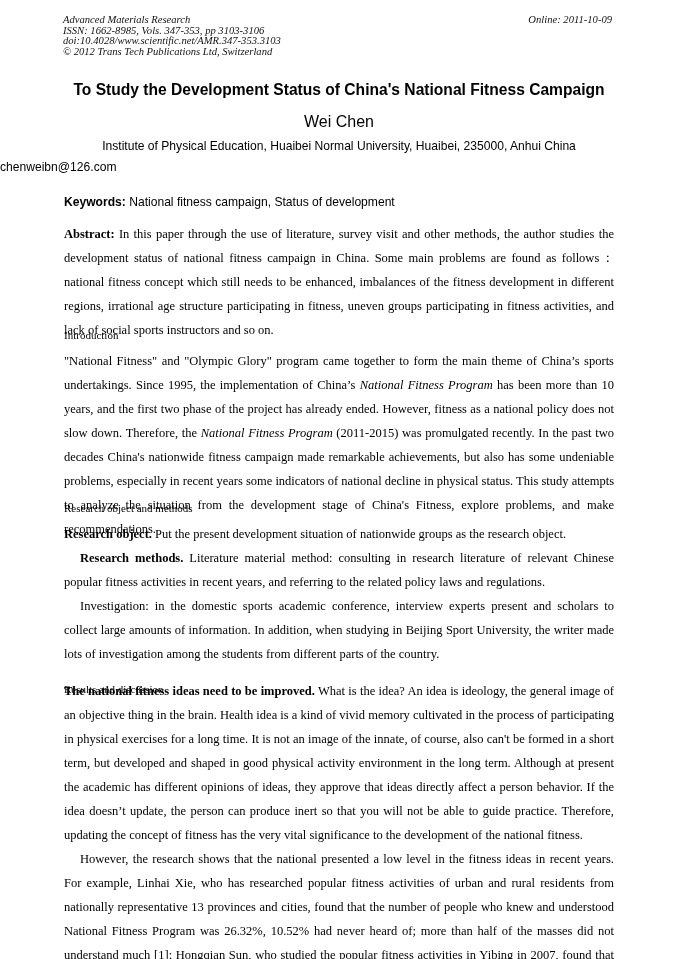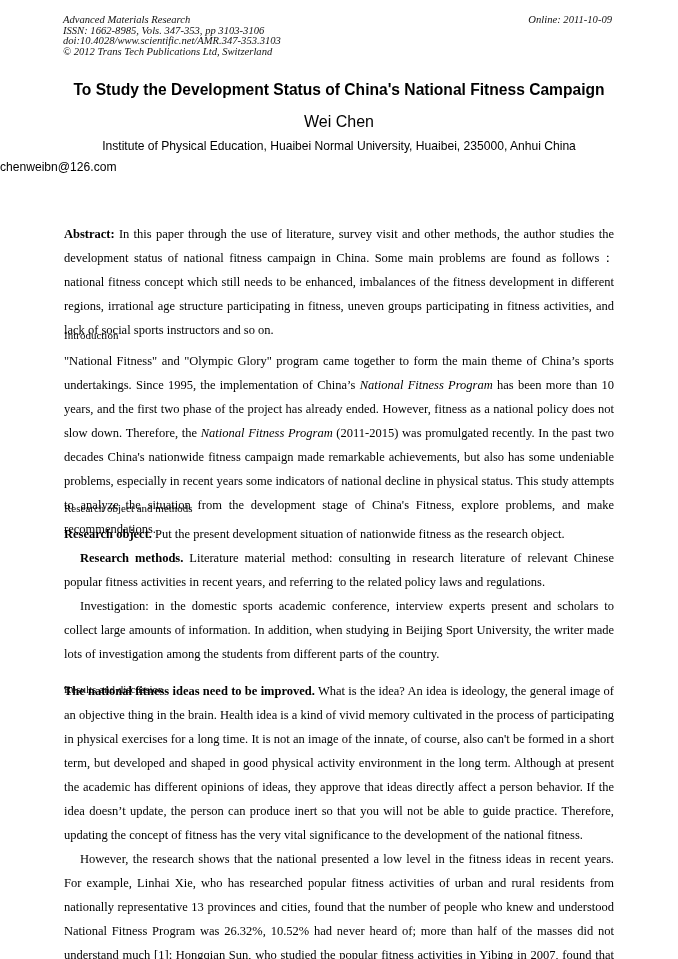--- a/index.html
+++ b/index.html
@@ -32,33 +32,36 @@
     <div>doi:10.4028/www.scientific.net/AMR.347-353.3103</div>
     <div>© 2012 Trans Tech Publications Ltd, Switzerland</div>
   </div>
   <div class="online">Online: 2011-10-09</div>
 
   <div class="title">To Study the Development Status of China's National Fitness Campaign</div>
   <div class="author">Wei Chen</div>
   <div class="affil">Institute of Physical Education, Huaibei Normal University, Huaibei, 235000, Anhui China</div>
   <div class="email">chenweibn@126.com</div>
 
+  <div class="keywords">
+    <b>Keywords:</b><span> National fitness campaign, Status of development</span>
+  </div>
 
   <div class="body" style="top:222px;">
     <p><b class="lead">Abstract:</b><span> In this paper through the use of literature, survey visit and other methods, the author studies the development status of  national fitness campaign in China. Some main problems are found as follows： national fitness concept which still needs to be enhanced, imbalances of the fitness development in  different regions, irrational age structure participating in fitness, uneven groups participating in fitness activities, and  lack of social sports instructors and so on.</span></p>
   </div>
 
   <div class="sec" style="top:327px;">Introduction</div>
   <div class="body" style="top:349px;">
     <p><span>"National Fitness" and "Olympic Glory" program came together to form the main  theme  of  China’s sports undertakings. Since 1995, the implementation of China’s  </span><i>National Fitness Program</i><span> has been more than 10 years, and the first two phase of the project has already ended. However, fitness as a national policy does not slow down. Therefore, the </span><i>National Fitness Program</i><span> (2011-2015) was promulgated recently. In the past two decades China's nationwide fitness campaign made remarkable achievements, but also has some undeniable problems, especially in recent years some indicators of national decline in  physical status. This study attempts to analyze the situation from the development stage of China's Fitness, explore problems, and make recommendations.</span></p>
   </div>
 
   <div class="sec" style="top:500px;">Research object and methods</div>
   <div class="body" style="top:522px;">
-    <p><b class="lead">Research object.</b><span>  Put the present development situation of nationwide fitness as the research object.</span></p>
+    <p><b class="lead">Research object.</b><span>  Put the present development situation of nationwide groups as the research object.</span></p>
     <p class="indent"><b class="lead">Research methods.</b><span> Literature material method: consulting in research literature of relevant Chinese popular fitness activities in recent years, and referring to the related policy laws and regulations.</span></p>
     <p class="indent">Investigation: in the domestic sports academic conference, interview experts present and scholars to collect large amounts of information. In addition, when studying in Beijing Sport University, the writer made lots of investigation among the students from different parts of the country.</p>
   </div>
 
   <div class="sec" style="top:657px;margin-top:24px;">Results and discussion</div>
   <div class="body" style="top:679px;">
     <p><b class="lead">The national fitness ideas need to be improved.</b><span> What is the idea? An idea is ideology, the general image of an objective thing in the brain. Health idea is a kind of vivid memory cultivated in the process of participating in physical exercises for a long time. It is not an image of the innate, of course, also can't be formed in a short term, but developed and shaped in good physical activity environment in the long term. Although at present the academic has different opinions of ideas, they approve that ideas directly affect a person behavior. If the idea doesn’t update, the person can produce inert so that you will not be able to guide practice. Therefore, updating the concept of fitness has the very vital significance to the development of the national fitness.</span></p>
     <p class="indent">However, the research shows that the national presented a low level in the fitness ideas in recent years. For example, Linhai Xie, who has researched popular fitness activities of urban and rural residents from nationally representative 13 provinces and cities, found that the number of people who knew and understood National Fitness Program was 26.32%, 10.52% had never heard of; more than half of the masses did not understand much [1]; Hongqian Sun, who studied the popular fitness activities in Yibing in 2007, found that only less (less than a third part of the people) understood</p>
   </div>
 

